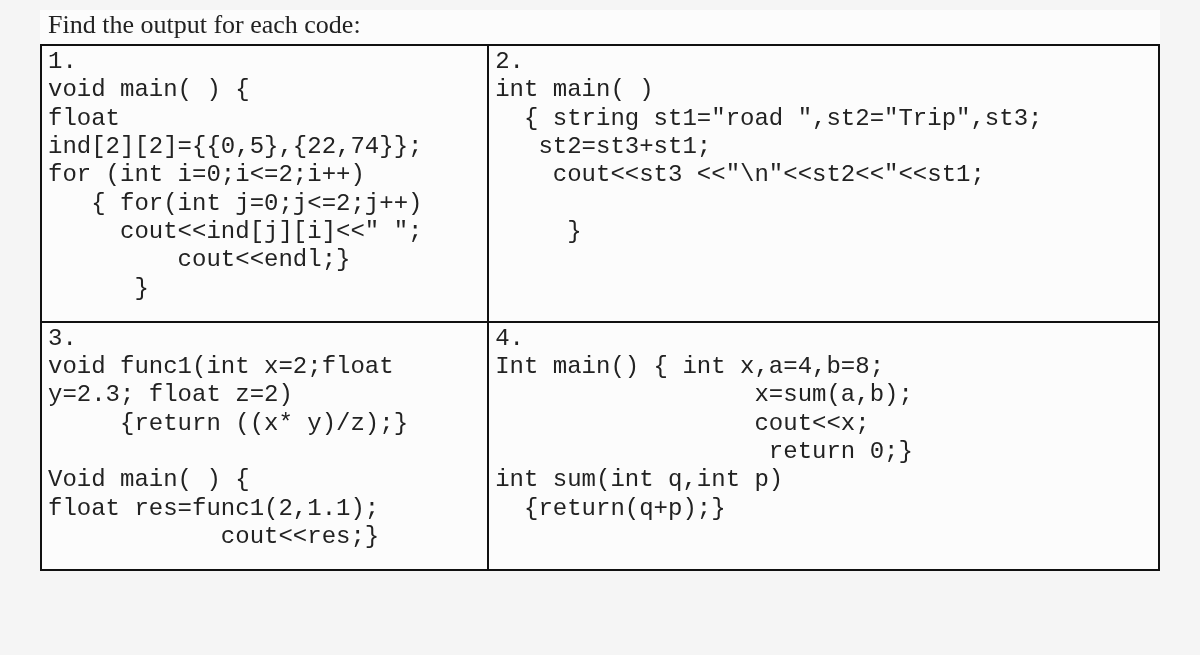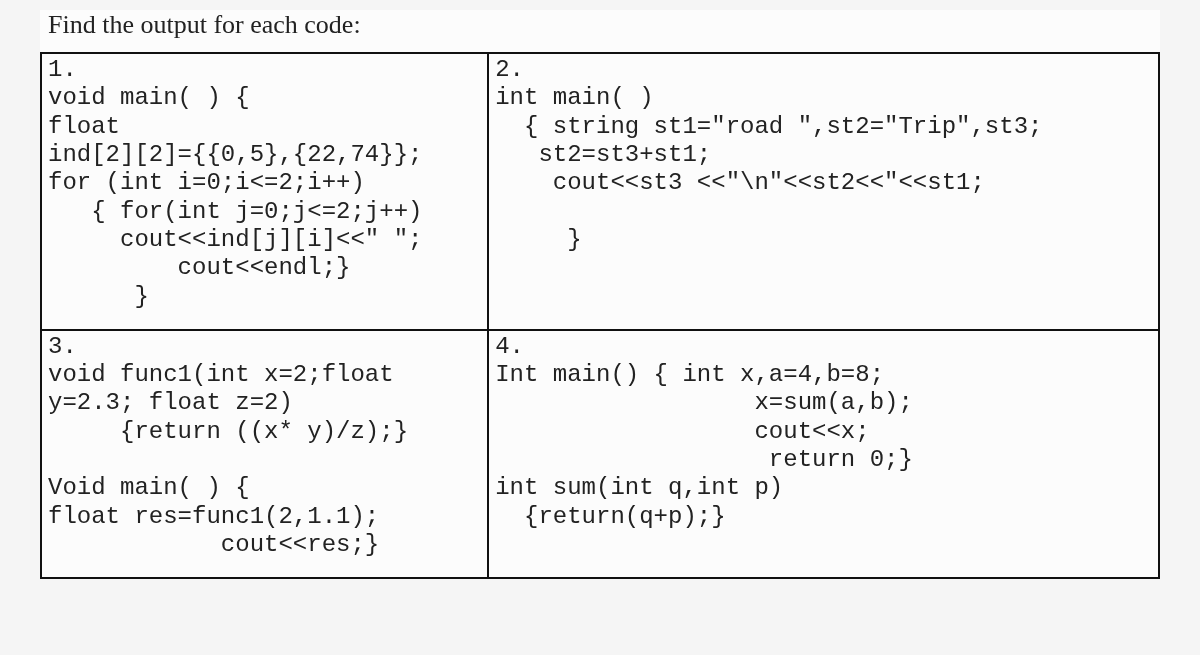--- a/index.html
+++ b/index.html
@@ -13,21 +13,21 @@
       height: 655px;
       padding: 10px 40px;
       font-family: "Times New Roman", serif;
     }
     .container {
       background: #fcfcfc;
     }
     .title {
       font-size: 26px;
       color: #222;
-      margin-bottom: 12px;
+      margin-bottom: 4px;
       margin-left: 8px;
       font-family: "Times New Roman", serif;
     }
     table {
       border-collapse: collapse;
       width: 100%;
       table-layout: fixed;
     }
     td {
       border: 2px solid #111;

